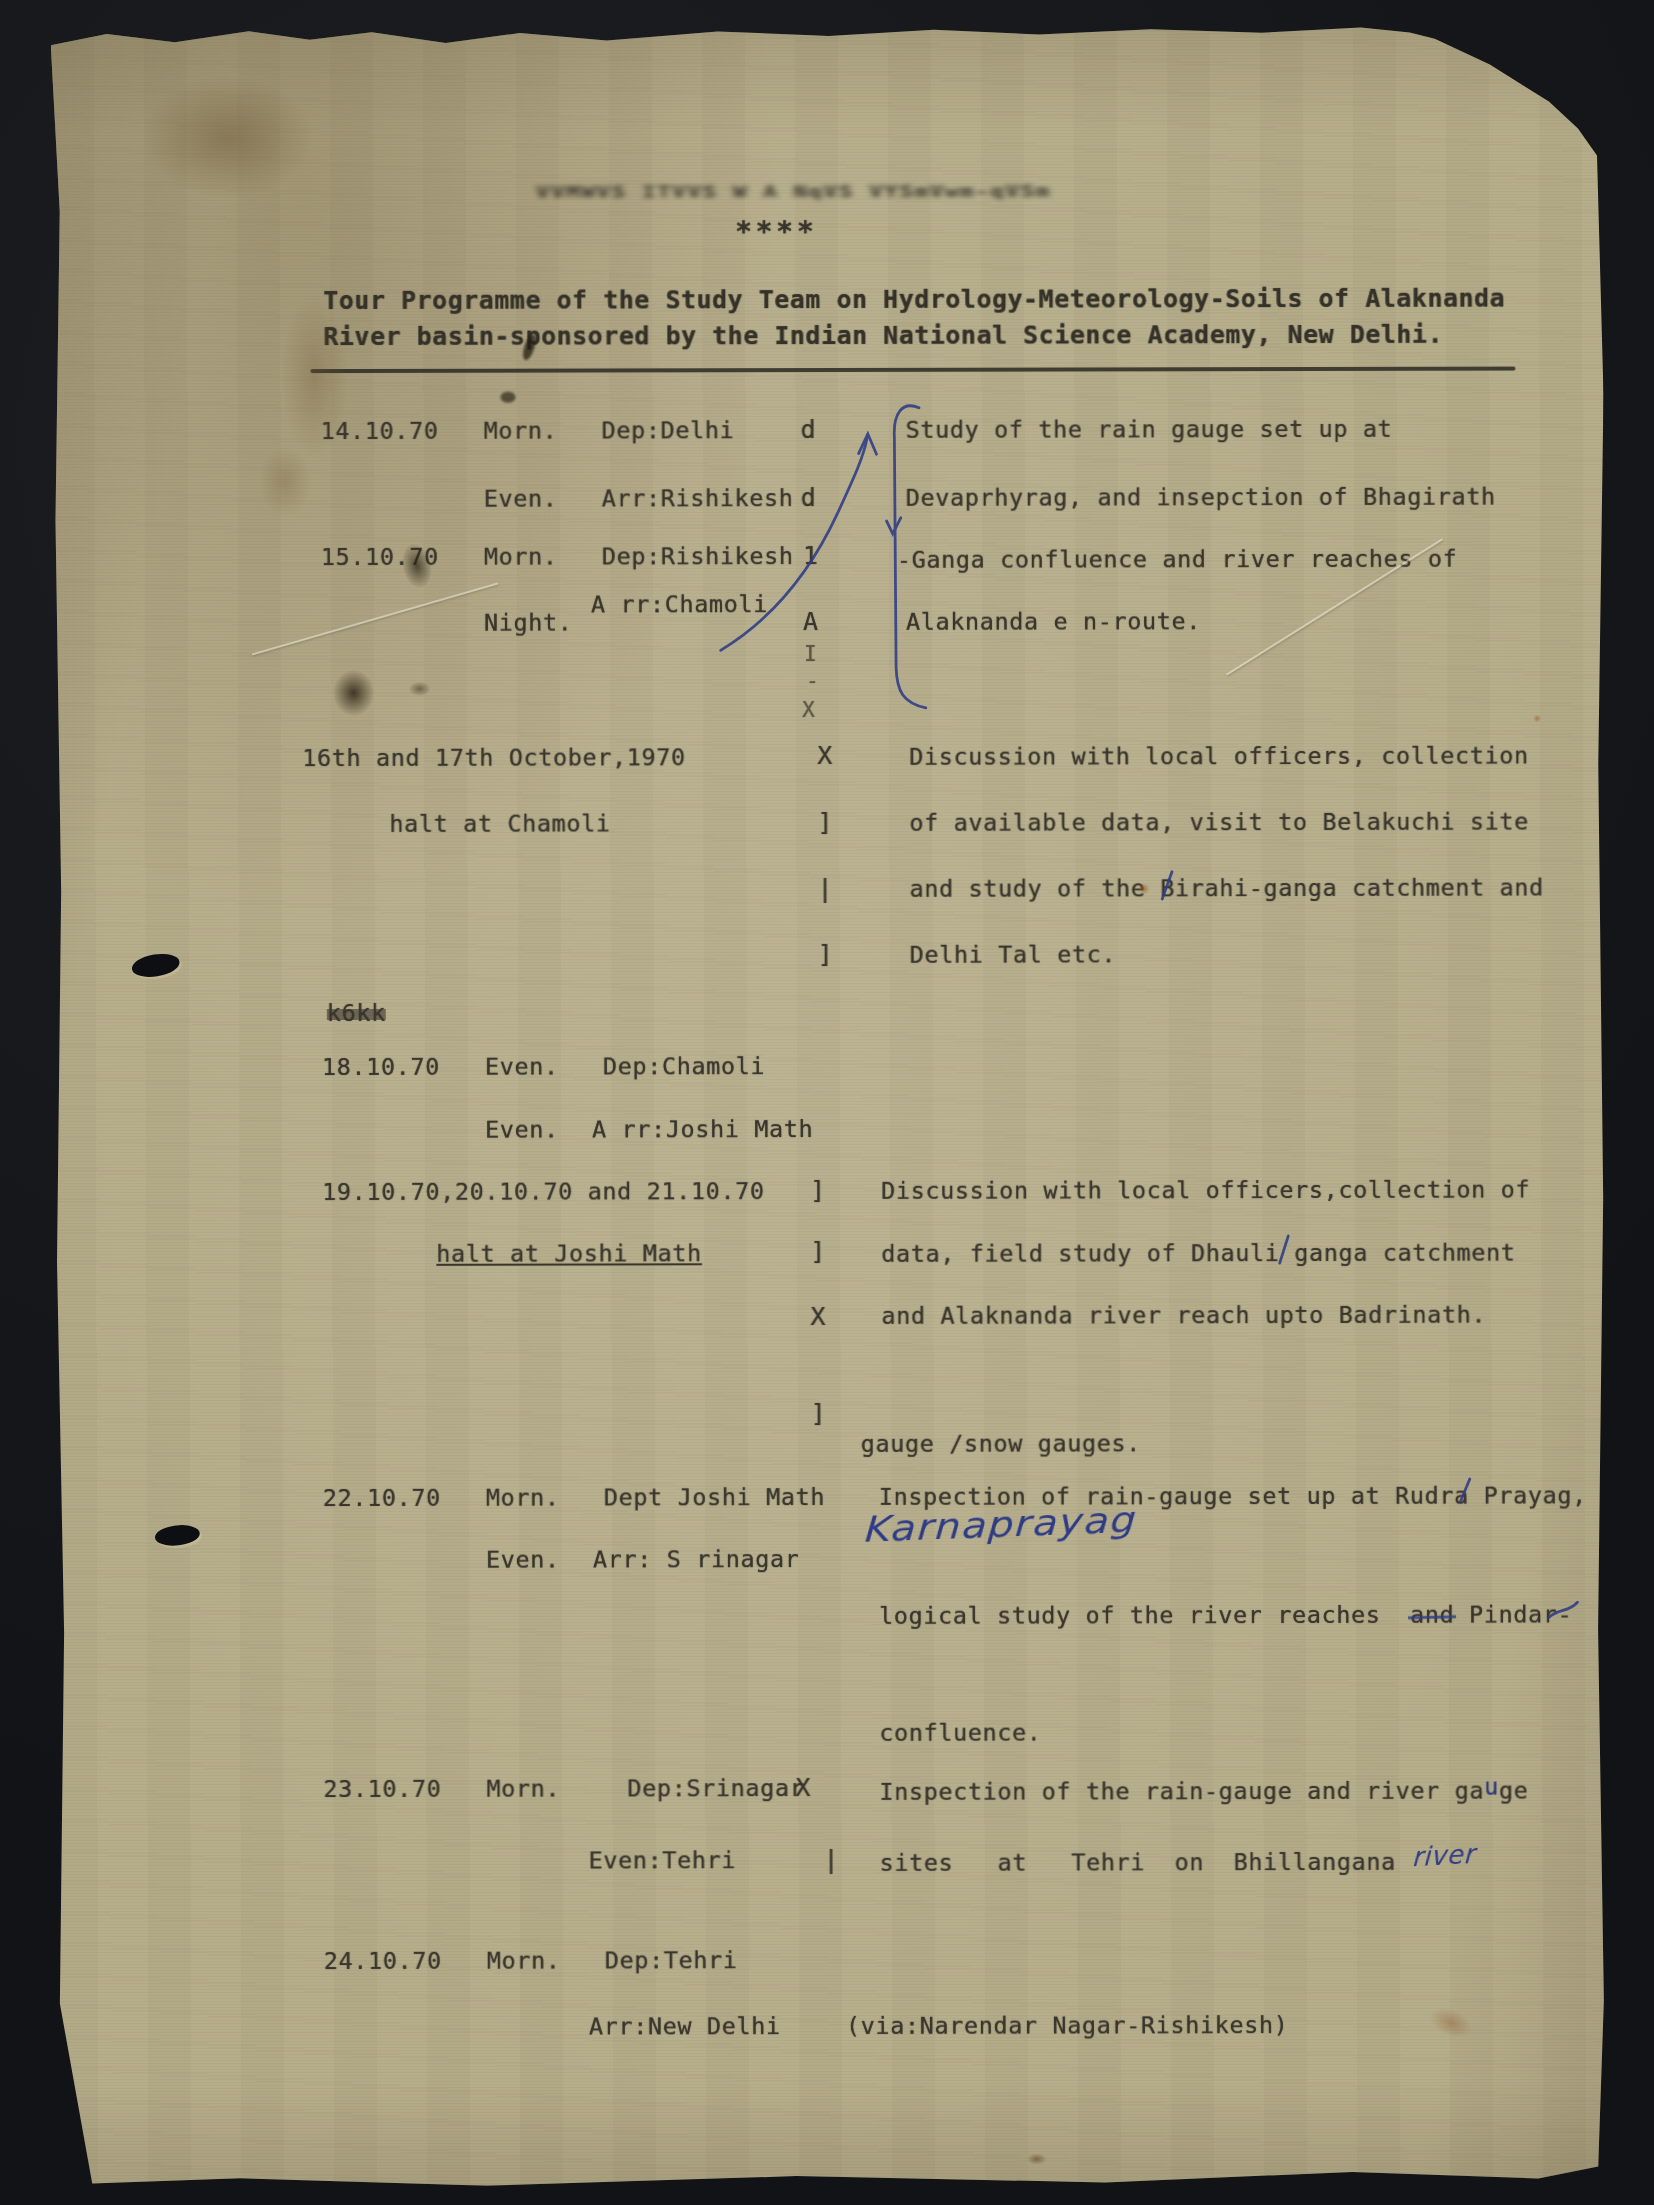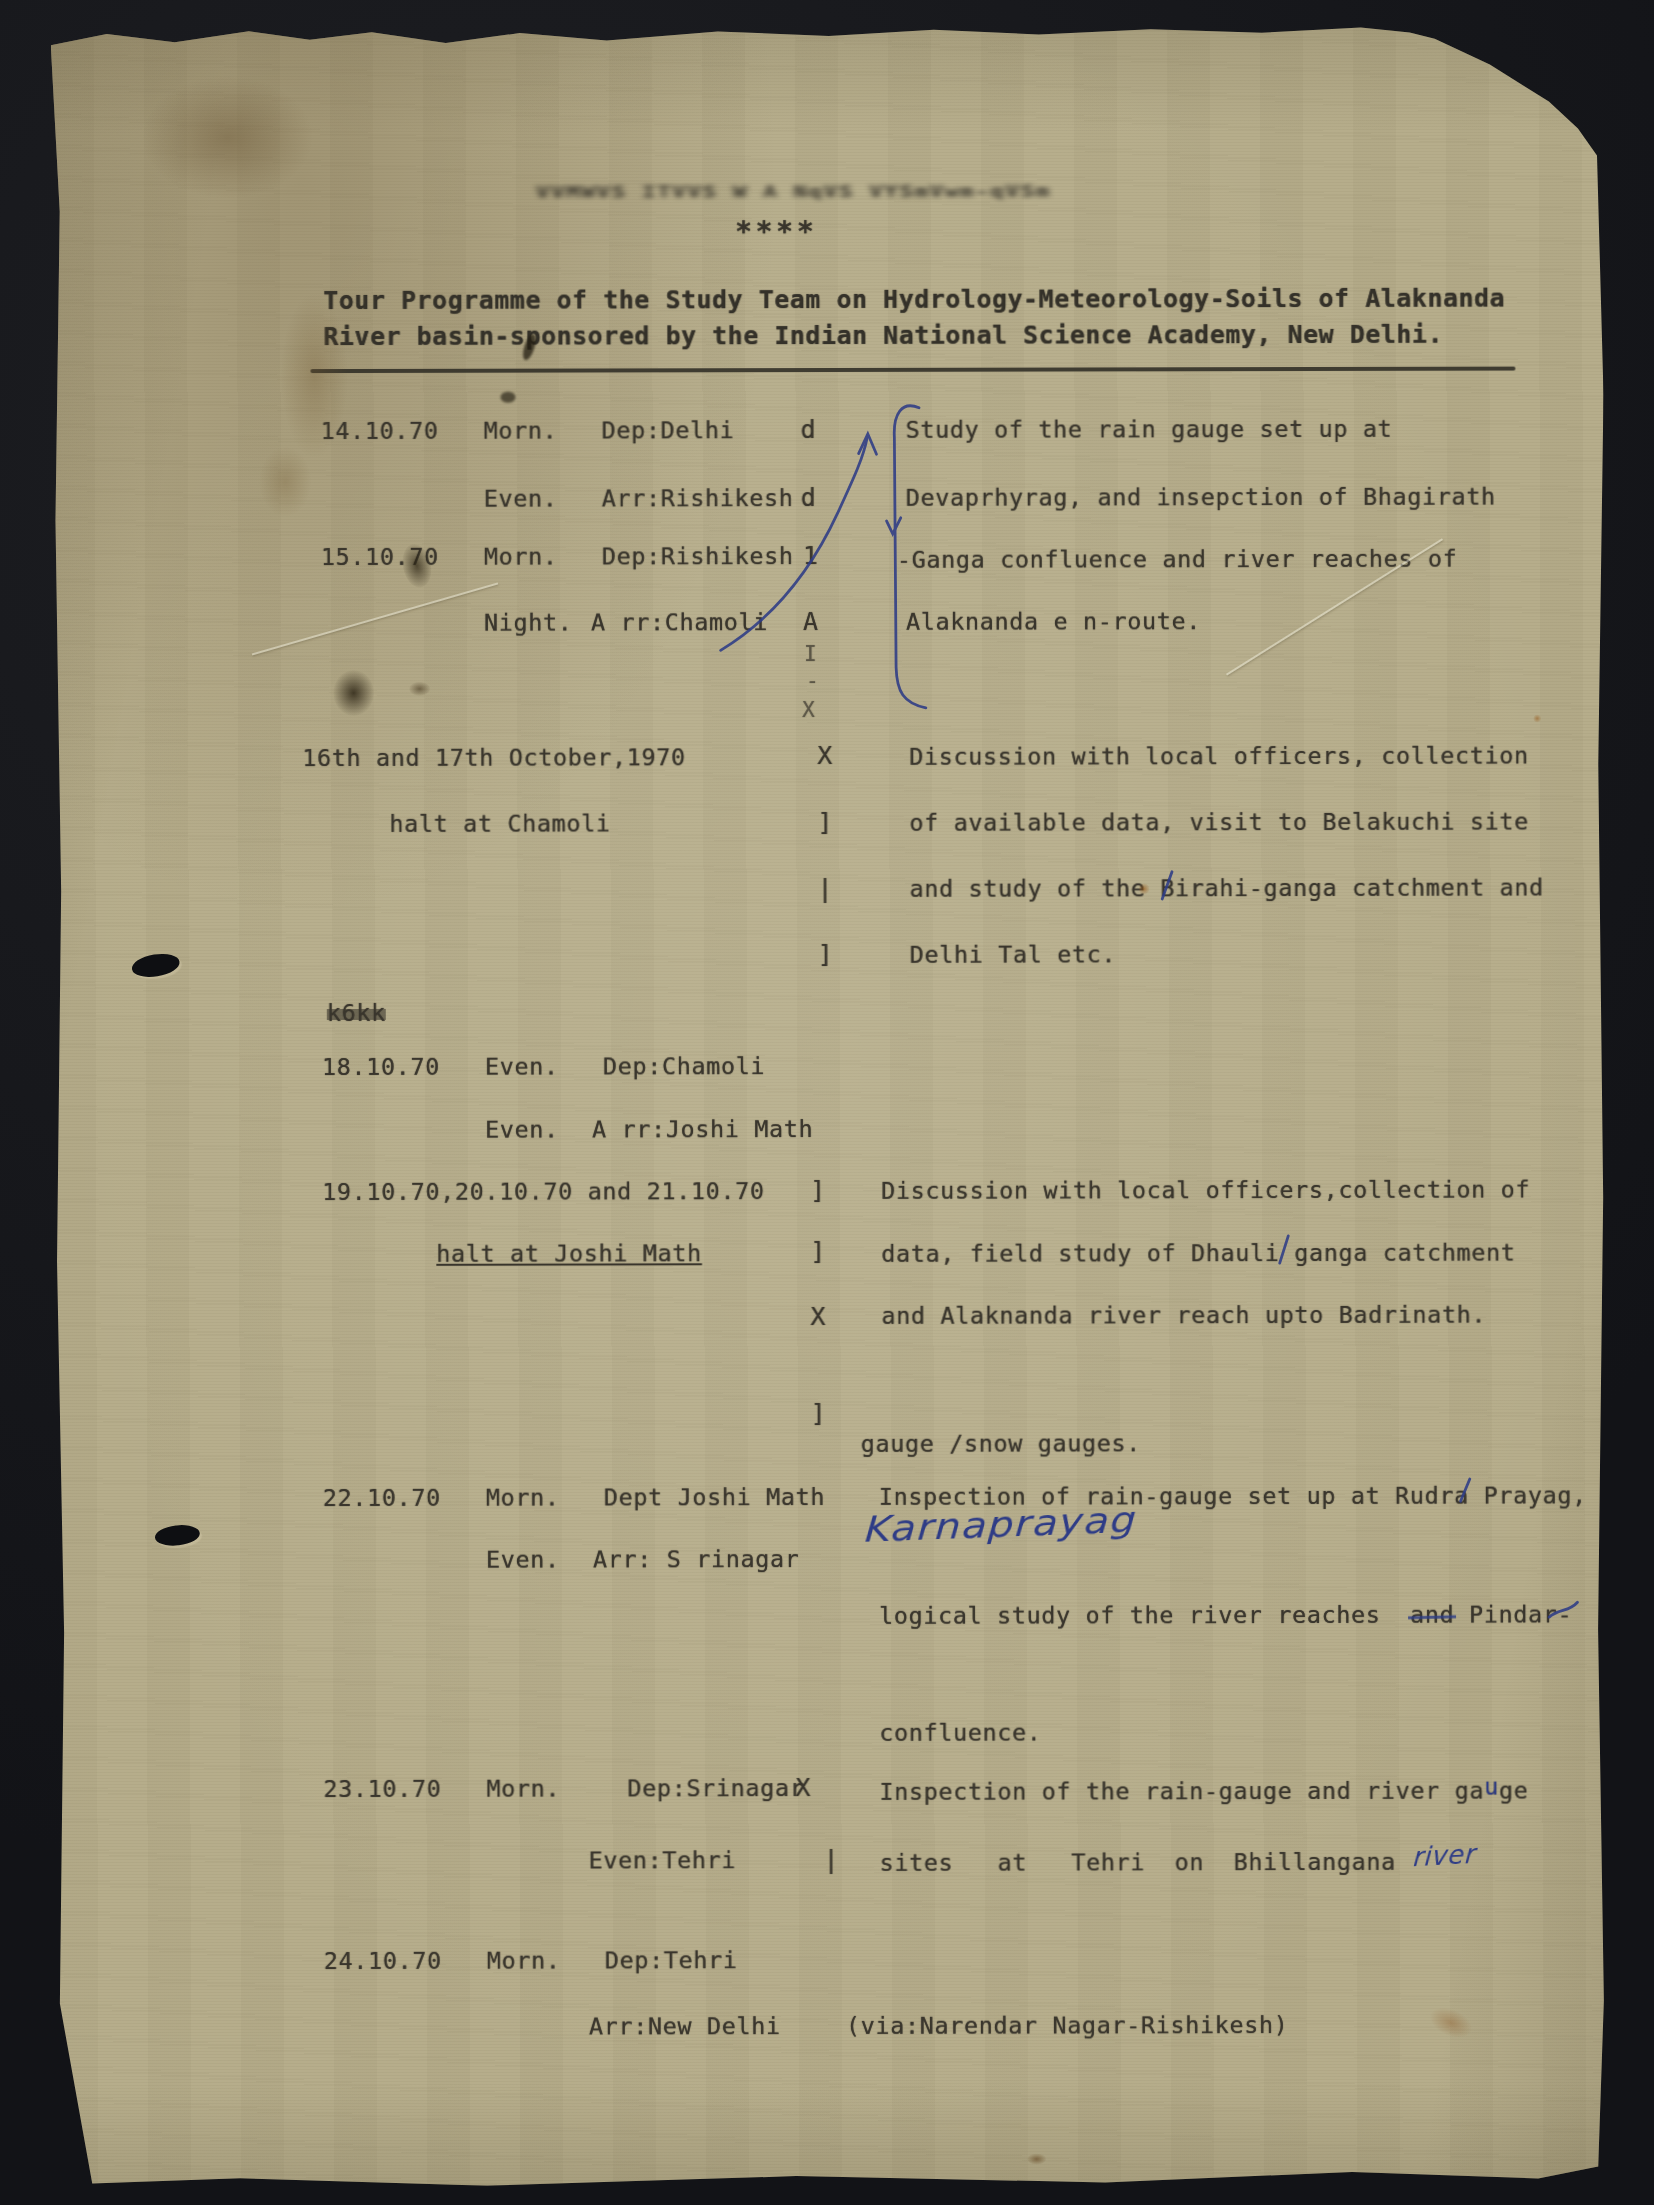--- a/index.html
+++ b/index.html
@@ -91,21 +91,21 @@
   <div class="t" style="left:550px;top:394px;">Dep:Delhi</div>
   <div class="t mk" style="left:749px;top:392px;">d</div>
   <div class="t" style="left:432px;top:462px;">Even.</div>
   <div class="t" style="left:550px;top:462px;">Arr:Rishikesh</div>
   <div class="t mk" style="left:749px;top:460px;">d</div>
   <div class="t" style="left:269px;top:520px;">15.10.70</div>
   <div class="t" style="left:432px;top:520px;">Morn.</div>
   <div class="t" style="left:550px;top:520px;">Dep:Rishikesh</div>
   <div class="t mk" style="left:751px;top:518px;">1</div>
   <div class="t" style="left:432px;top:586px;">Night.</div>
-  <div class="t" style="left:539px;top:586px;text-align:center;">A rr:Chamoli</div>
+  <div class="t" style="left:539px;top:568px;text-align:center;">A rr:Chamoli</div>
   <div class="t mk" style="left:751px;top:584px;">A</div>
 
   <div class="t" style="left:854px;top:394px;">Study of the rain gauge set up at</div>
   <div class="t" style="left:854px;top:462px;">Devaprhyrag, and insepction of Bhagirath</div>
   <div class="t" style="left:845px;top:524px;">-Ganga confluence and river reaches of</div>
   <div class="t" style="left:854px;top:586px;">Alaknanda e n-route.</div>
 
   <div class="t mk faint" style="left:752px;top:619px;">I</div>
   <div class="t mk faint" style="left:754px;top:646px;">-</div>
   <div class="t mk faint" style="left:750px;top:675px;">X</div>

